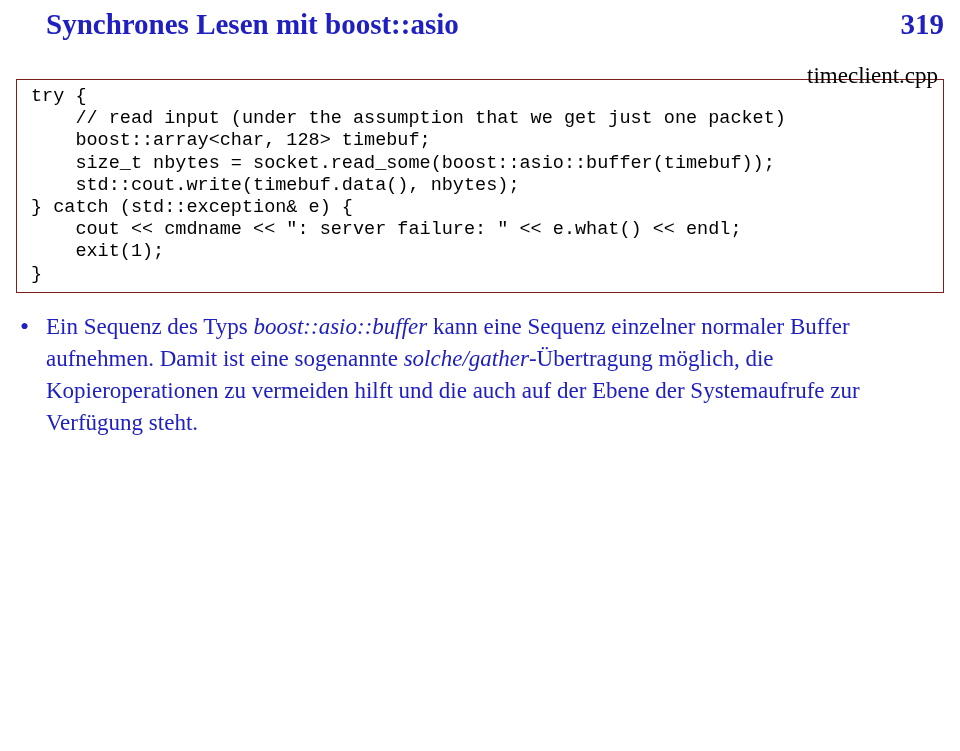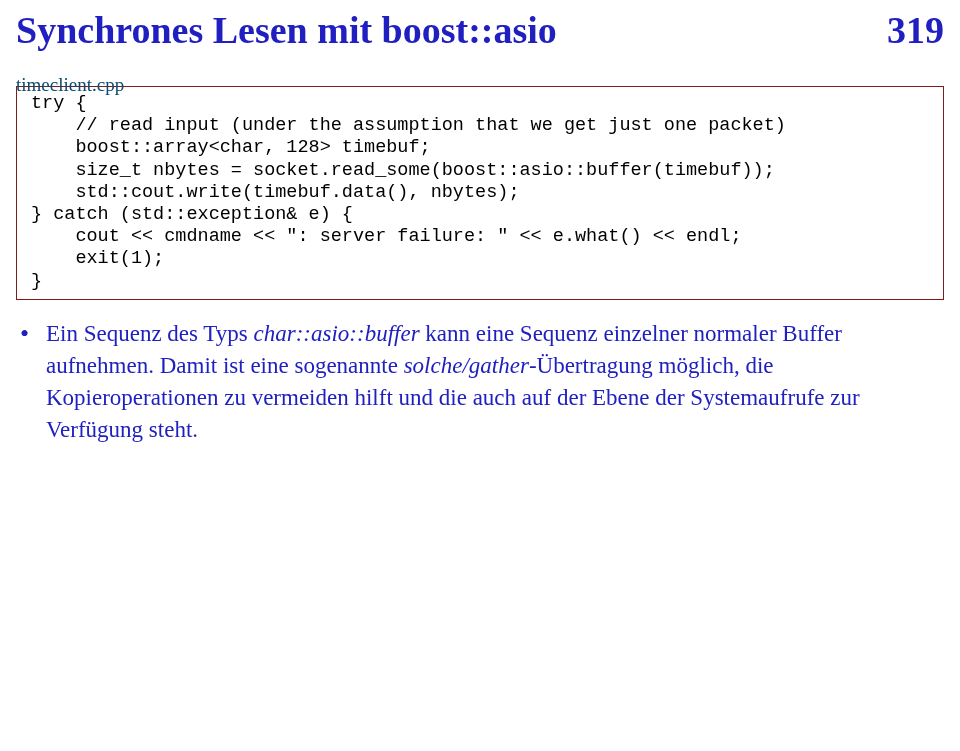--- a/index.html
+++ b/index.html
@@ -11,26 +11,28 @@
       width: 960px;
       box-sizing: border-box;
       background: #fff;
     }
     .header {
       display: flex;
       justify-content: space-between;
       align-items: flex-end;
       color: #2020c0;
       font-weight: bold;
-      font-size: 38px;
+      font-size: 29px;
       margin-bottom: 22px;
+      margin-left: 30px;
     }
     .filename {
-      color: #0c4a6e;
-      font-size: 19px;
+      text-align: right;
+      color: #000000;
+      font-size: 23px;
       margin-bottom: 0;
       margin-right: 6px;
       font-family: Georgia, 'Times New Roman', serif;
     }
     .codebox {
       border: 1px solid #7f1d1d;
       padding: 6px 10px 6px 14px;
       margin-top: -10px;
       margin-bottom: 18px;
       font-family: 'Courier New', monospace;
@@ -77,15 +79,15 @@
     boost::array&lt;char, 128&gt; timebuf;
     size_t nbytes = socket.read_some(boost::asio::buffer(timebuf));
     std::cout.write(timebuf.data(), nbytes);
 } catch (std::exception&amp; e) {
     cout &lt;&lt; cmdname &lt;&lt; ": server failure: " &lt;&lt; e.what() &lt;&lt; endl;
     exit(1);
 }</div>
 
 <ul class="bullets">
   <li>
-    <span>Ein Sequenz des Typs </span><span class="it">char::asio::buffer</span><span> kann eine Sequenz einzelner normaler Buffer aufnehmen. Damit ist eine sogenannte </span><span class="it">solche/gather</span><span>-Übertragung möglich, die Kopieroperationen zu vermeiden hilft und die auch auf der Ebene der Systemaufrufe zur Verfügung steht.</span>
+    <span>Ein Sequenz des Typs </span><span class="it">boost::asio::buffer</span><span> kann eine Sequenz einzelner normaler Buffer aufnehmen. Damit ist eine sogenannte </span><span class="it">solche/gather</span><span>-Übertragung möglich, die Kopieroperationen zu vermeiden hilft und die auch auf der Ebene der Systemaufrufe zur Verfügung steht.</span>
   </li>
 </ul>
 
 </body></html>

